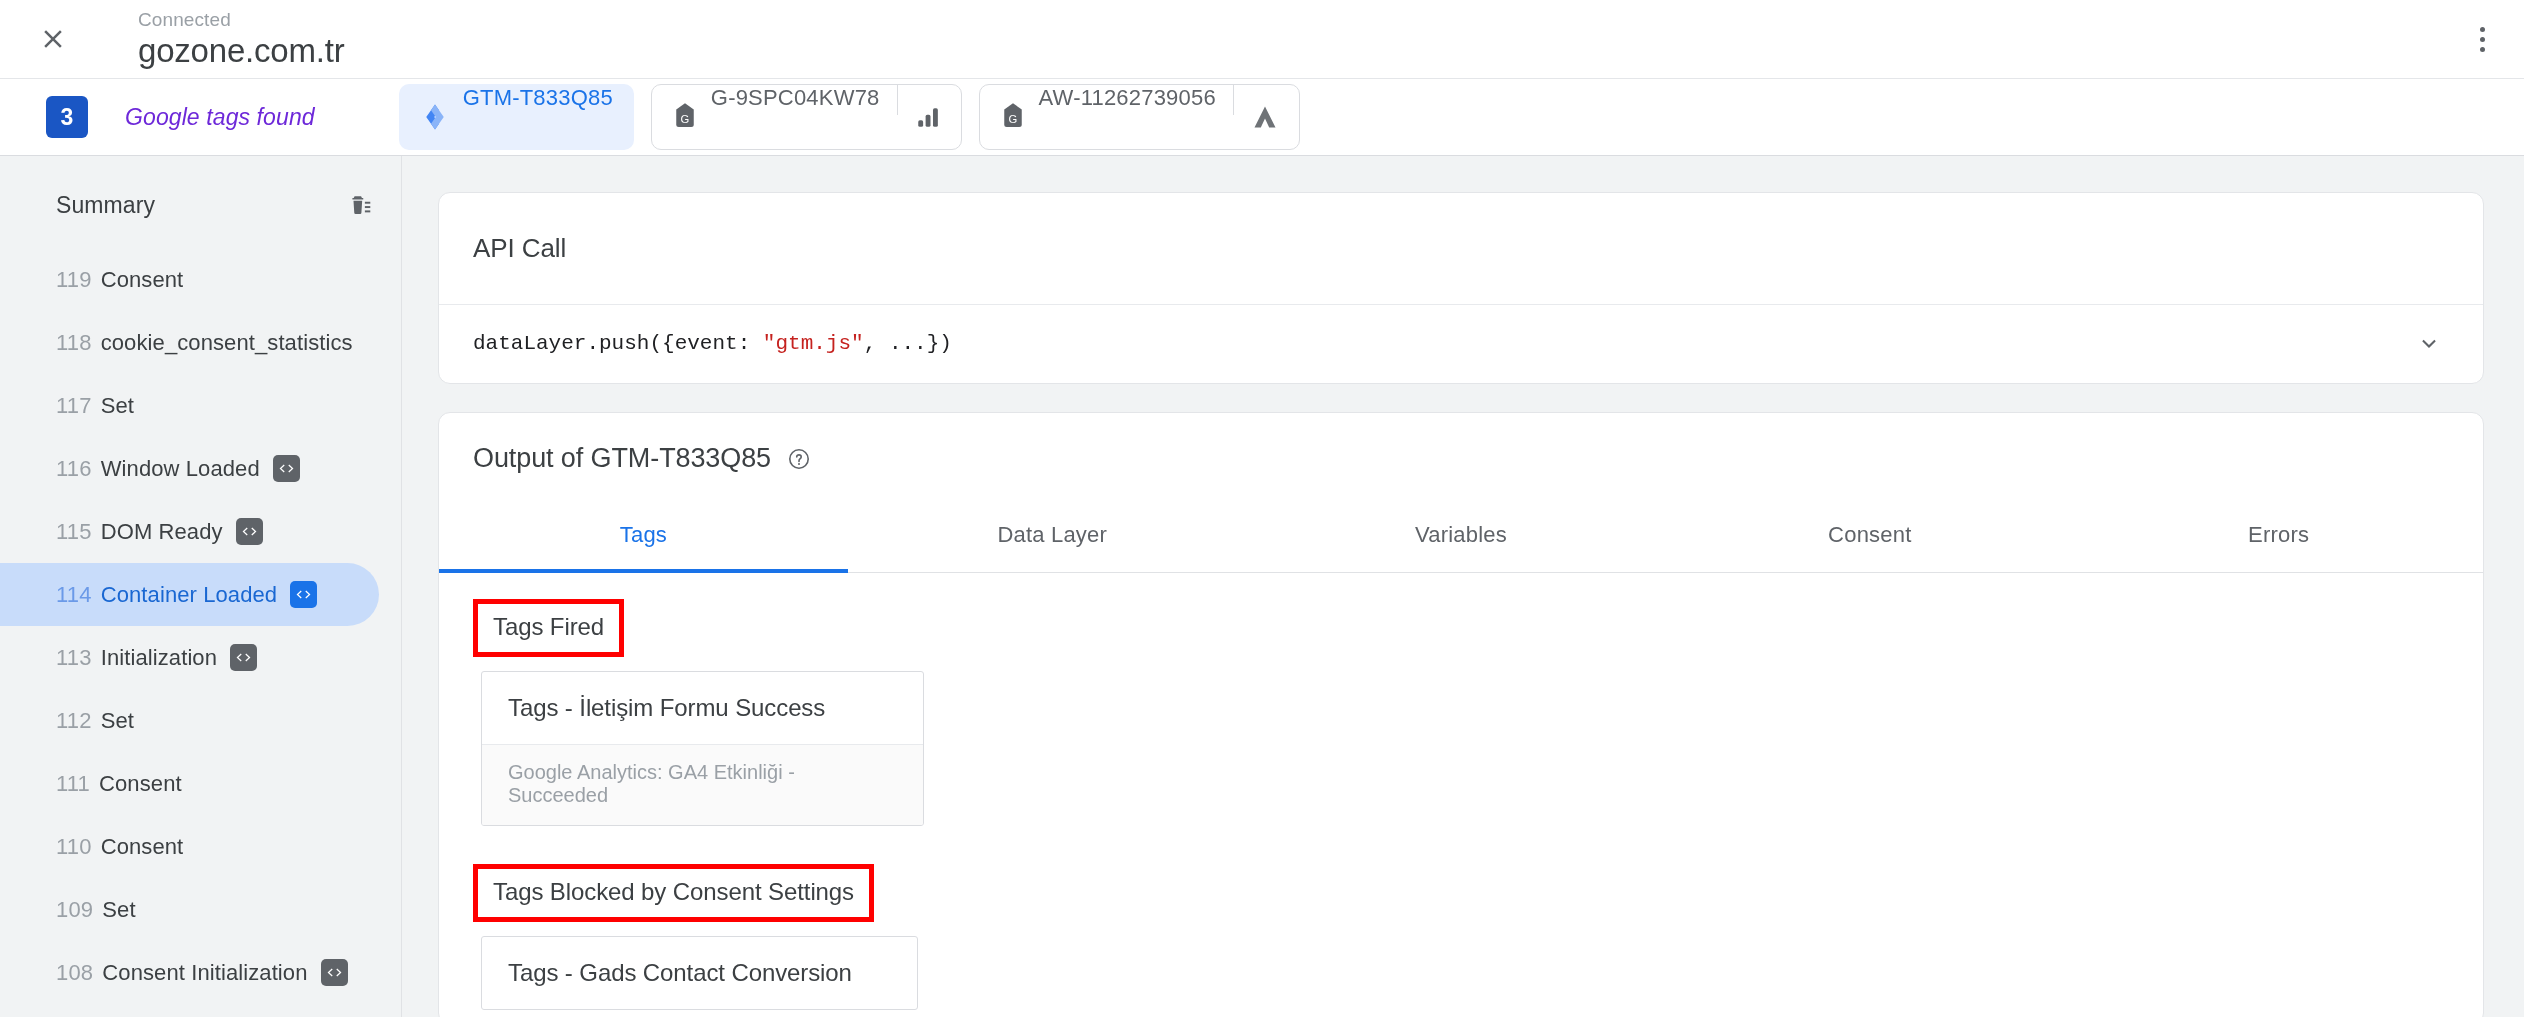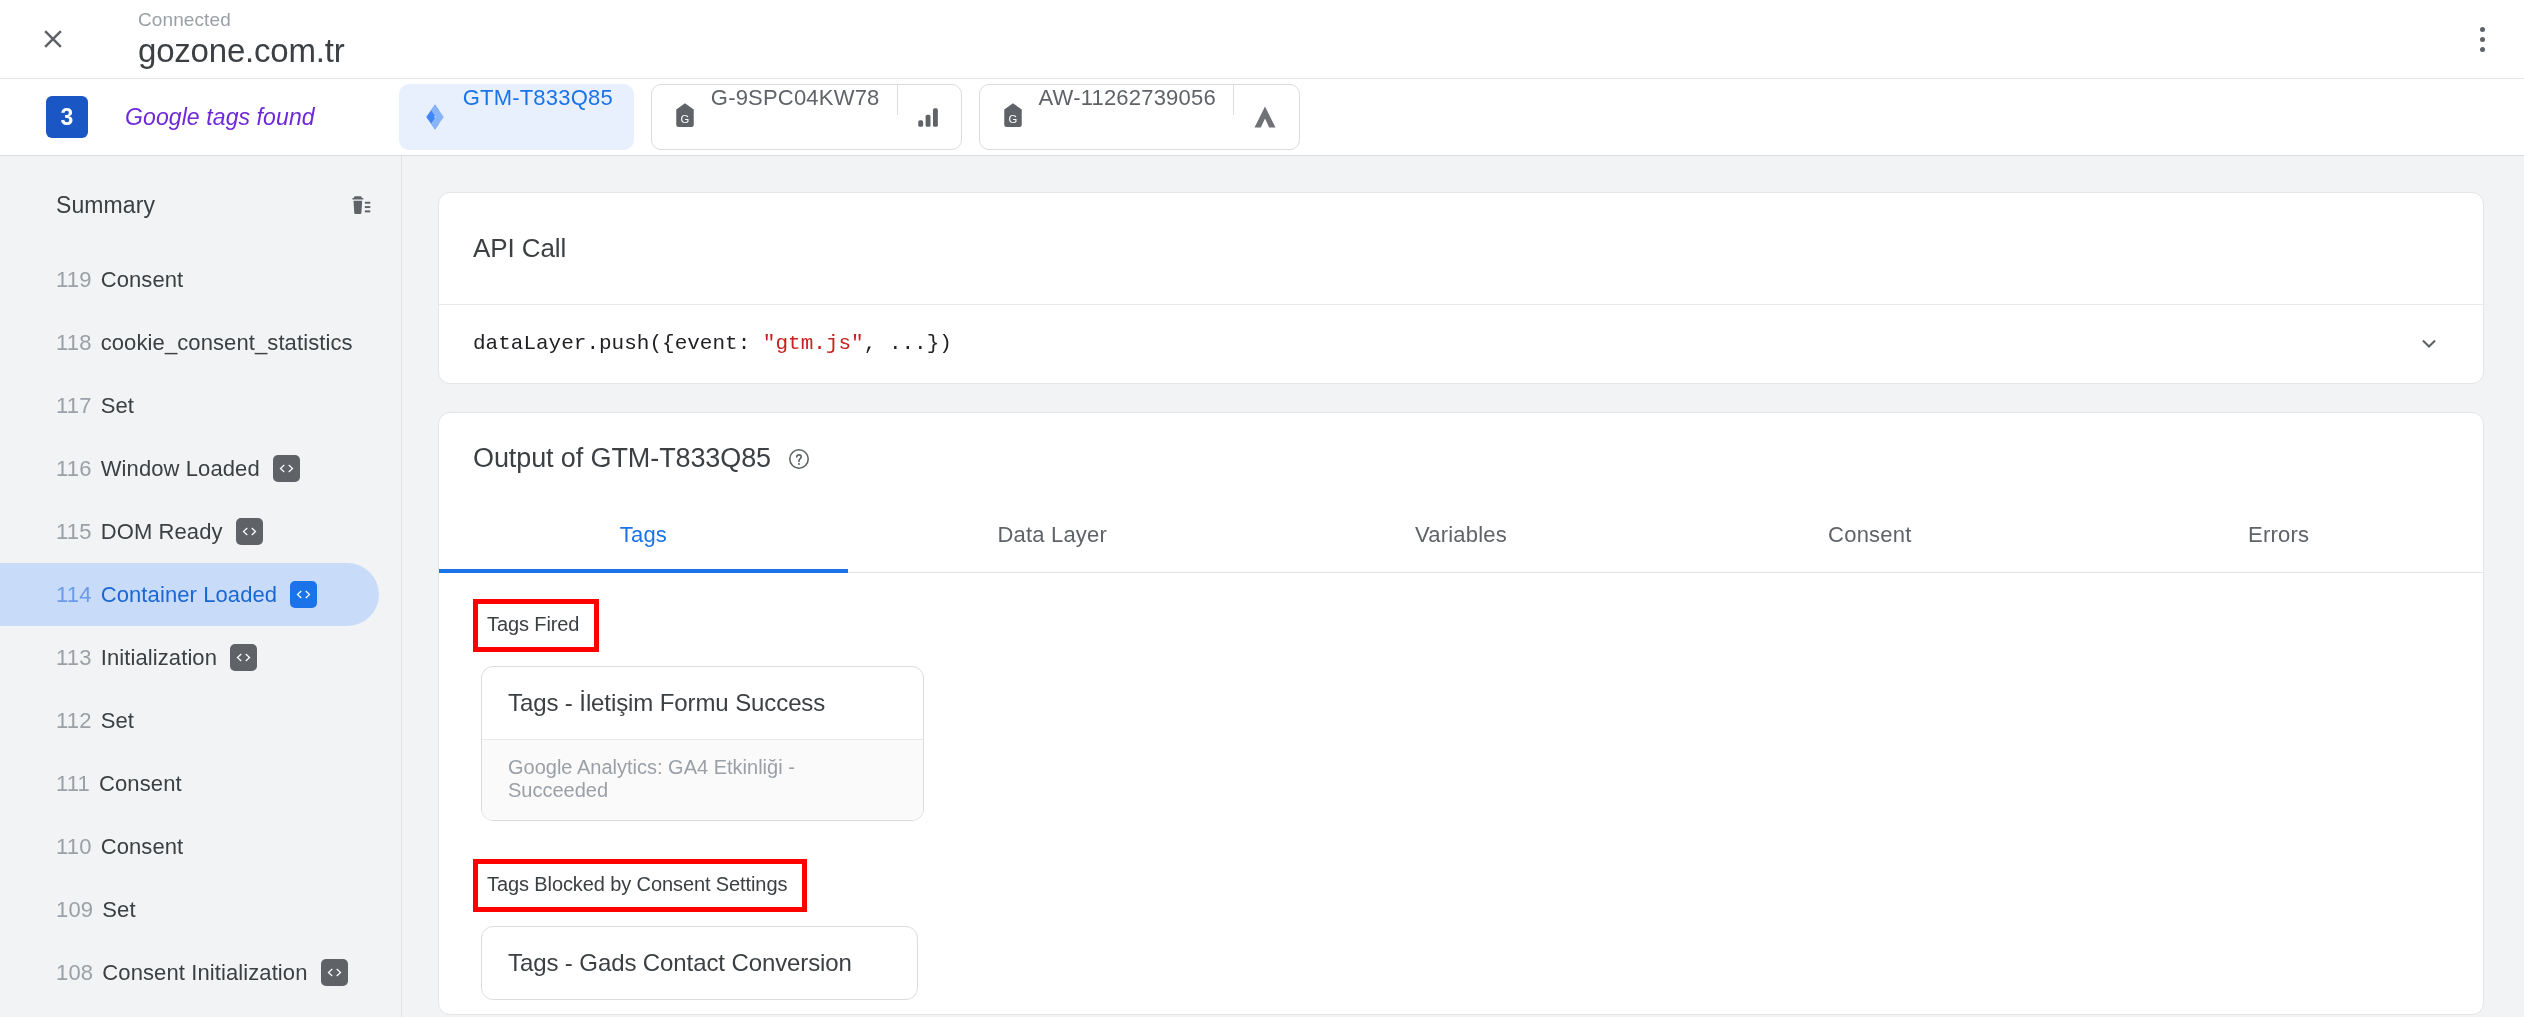--- a/index.html
+++ b/index.html
@@ -163,30 +163,30 @@
   .tab.active { color:#1a73e8; }
   .tab.active::after {
     content:""; position:absolute; left:0; right:0; bottom:-1px;
     height: 4px; background:#1a73e8;
   }
 
   .tab-panel { padding: 26px 0 0 0; }
 
   .section-title-wrap { display:inline-block; position:relative; margin-left: 34px; }
   .section-title {
-    font-size: 20px; color:#3c4043; letter-spacing:-.1px;
-    padding: 14px 20px 16px 14px; display:inline-block;
+    font-size: 24px; color:#3c4043; letter-spacing:-.1px;
+    padding: 14px 20px 16px 20px; display:inline-block;
   }
   .hl-box {
     position:absolute; inset:0; border: 5px solid #ff0000; pointer-events:none;
   }
 
   .tag-list { margin: 14px 0 0 42px; }
   .tag-card {
-    border:1px solid #dadce0; border-radius: 12px; background:#fff;
+    border:1px solid #dadce0; border-radius: 3px; background:#fff;
     width: 443px; margin-bottom: 6px; overflow:hidden;
   }
   .tag-card .tc-name {
     font-size: 24px; color:#3c4043; padding: 22px 26px 22px 26px;
     letter-spacing:-.1px;
   }
   .tag-card .tc-sub {
     font-size: 20px; color:#9aa0a6; padding: 16px 26px 18px 26px;
     border-top: 1px solid #e8eaed; background:#fafafa; letter-spacing:0;
   }

